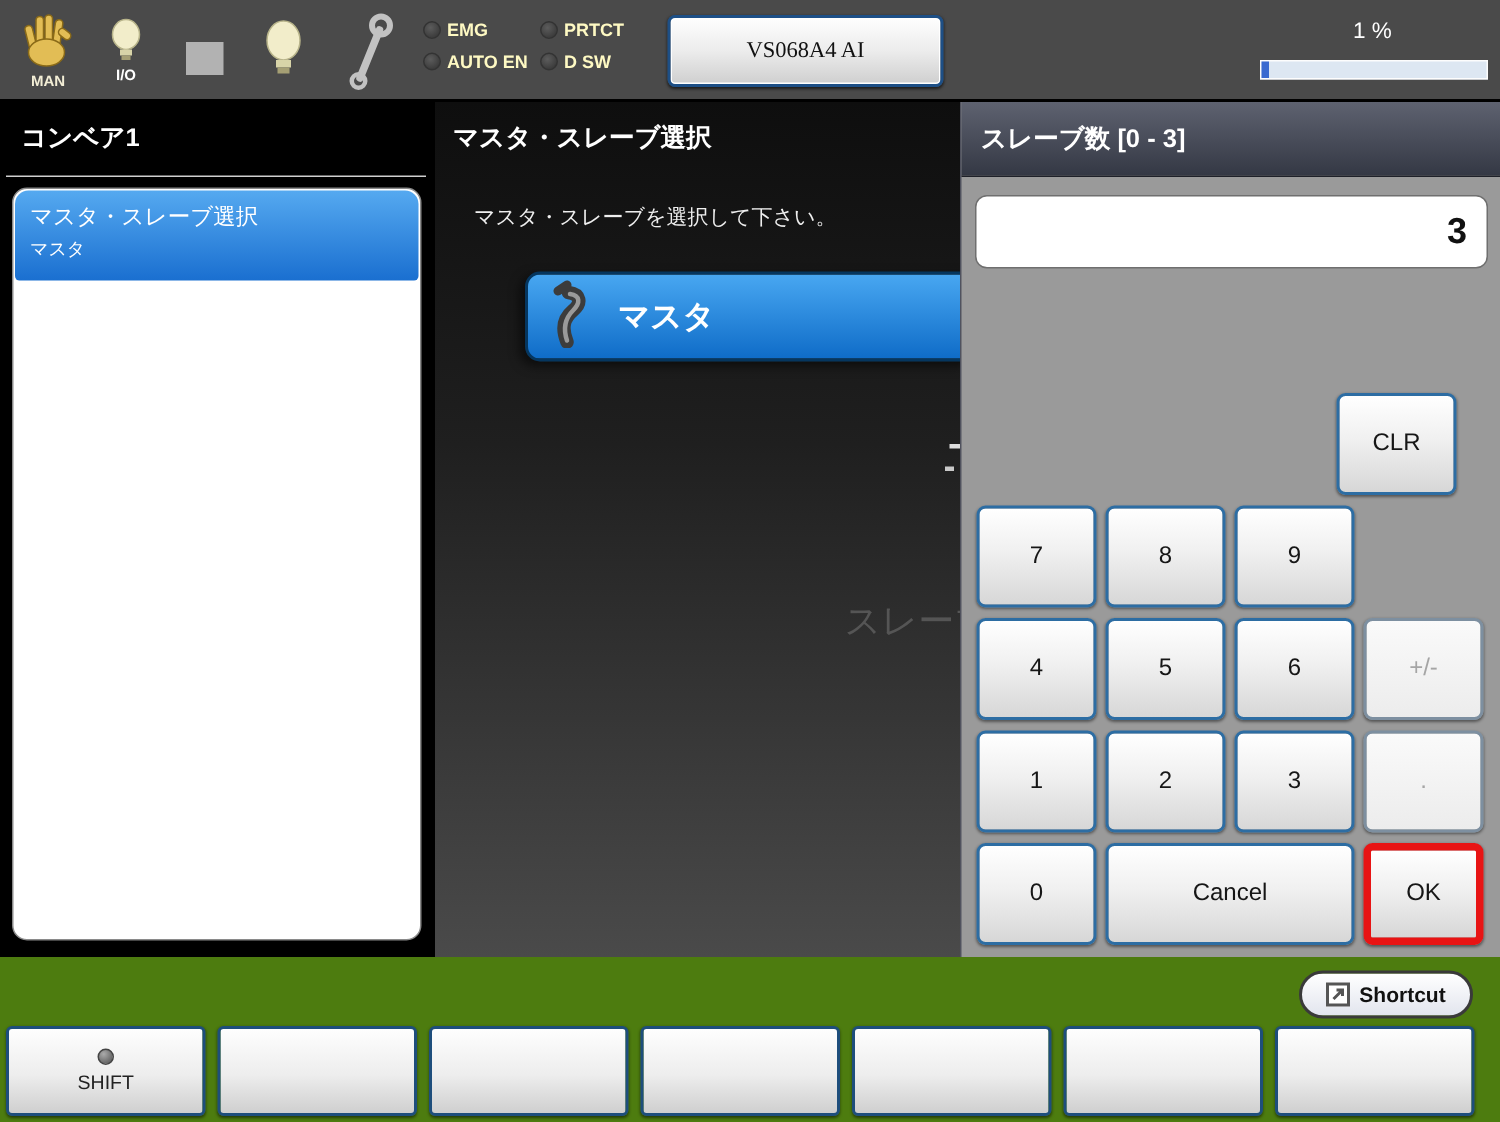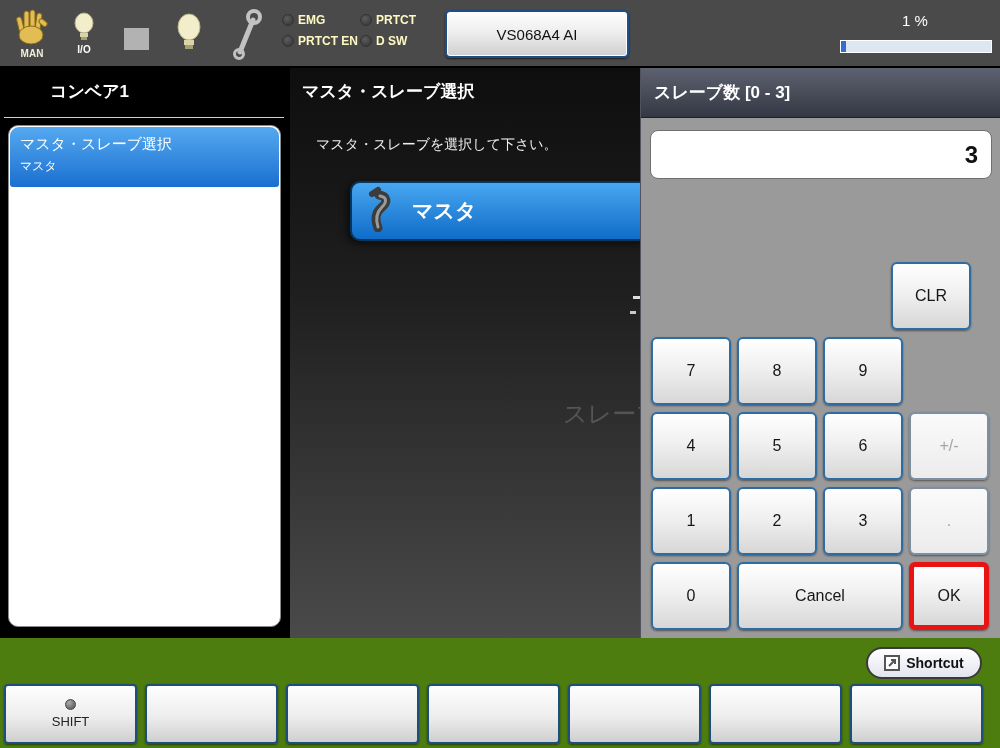--- a/index.html
+++ b/index.html
@@ -18,31 +18,31 @@
   .ind { display:flex; align-items:center; gap:4px; color:#fef9c3;
          font-size:12px; font-weight:bold; white-space:nowrap; }
   .led { width:12px; height:12px; border-radius:50%;
          background:radial-gradient(circle at 40% 35%, #5c5c5c, #3e3e3e 70%);
          border:1px solid #333; flex:0 0 auto; }
 
   .tb-btn { position:absolute; top:10px; height:48px;
             background:linear-gradient(#fefefe,#ececec 50%,#cfcfcf);
             border:2px solid #1d4f86; border-radius:5px;
             box-shadow:inset 0 0 0 1px #fff, 0 1px 2px rgba(0,0,0,.6);
-            font-size:15px; color:#111; display:flex; align-items:center; justify-content:center; }
+            font-size:15px; color:#111; display:flex; align-items:center; justify-content:center;font-family:Liberation Serif, serif; }
   .speed-text { position:absolute; left:836px; top:12px; width:158px; text-align:center;
                 color:#fff; font-size:15px; }
   .progress { position:absolute; left:840px; top:40px; width:152px; height:13px;
               background:#dde7f2; border:1px solid #fdfdfd; }
   .progress-fill { height:100%; background:#3a6ad0; width:5px; }
 
   
   .left-panel { position:absolute; left:0; top:68px; width:290px; height:570px; background:#000; }
   .panel-title { color:#fff; font-size:17px; font-weight:bold; }
-  .left-panel .panel-title { position:absolute; left:14px; top:12px;margin-left:36px; }
+  .left-panel .panel-title { position:absolute; left:14px; top:12px; }
   .left-divider { position:absolute; left:4px; top:49px; width:280px; height:1px; background:#cfcfcf; }
   .left-list { position:absolute; left:8px; top:57px; width:273px; height:502px;
                background:#fff; border:1px solid #8a8a8a; border-radius:10px; overflow:hidden; }
   .list-item-selected { margin:1px; height:60px; border-radius:9px 9px 3px 3px;
                background:linear-gradient(#55a9f0,#1a6fd0); color:#fff; padding:8px 10px; }
   .list-item-title { font-size:15px; }
   .list-item-sub { font-size:12px; margin-top:4px; }
 
   
   .mid-panel { position:absolute; left:290px; top:68px; width:350px; height:570px;
@@ -150,21 +150,21 @@
     <div class="ind">
       <span class="led"></span>
       <span>EMG</span>
     </div>
     <div class="ind">
       <span class="led"></span>
       <span>PRTCT</span>
     </div>
     <div class="ind">
       <span class="led"></span>
-      <span>PRTCT EN</span>
+      <span>AUTO EN</span>
     </div>
     <div class="ind">
       <span class="led"></span>
       <span>D SW</span>
     </div>
   </div>
 
   <div class="tb-btn" style="left:445px; width:184px;">VS068A4 AI</div>
 
   <div class="speed-text">1 %</div>

